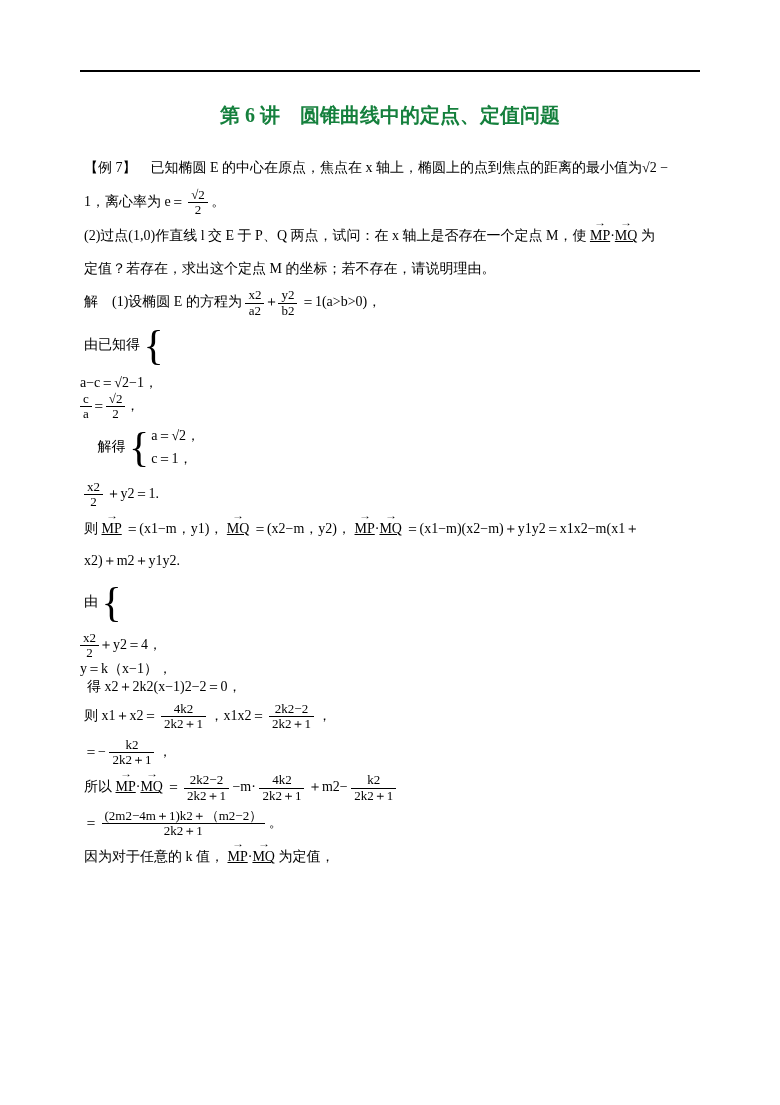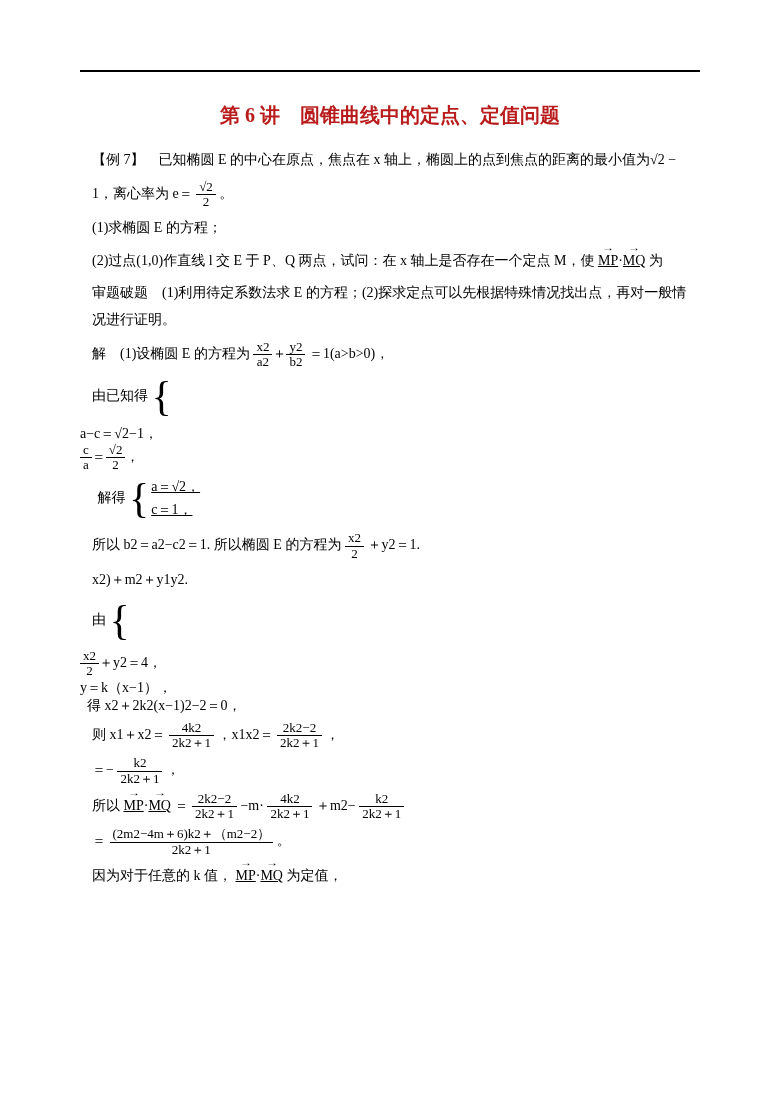--- a/index.html
+++ b/index.html
@@ -16,27 +16,27 @@
   .page {
     padding: 70px 80px 40px 80px;
     box-sizing: border-box;
   }
   .rule {
     border-top: 2px solid #000;
     margin: 0 0 30px 0;
   }
   .title {
     text-align: center;
-    color: #b91c1c;
+    color: #15803d;
     font-weight: bold;
     font-size: 20px;
-    margin-bottom: 18px;
+    margin-bottom: 26px;
   }
   p, .line {
-    margin: 6px 12px;
+    margin: 6px 4px;
     line-height: 1.9;
   }
   .frac {
     display: inline-block;
     vertical-align: middle;
     text-align: center;
     font-size: 13px;
     line-height: 1.1;
   }
   .frac .num {
@@ -58,21 +58,20 @@
     font-size: 42px;
     line-height: 0.85;
     font-family: serif;
   }
   .brace-rows {
     display: inline-block;
     padding-left: 2px;
   }
   .brace-rows div {
     line-height: 1.6;
-    text-decoration: underline;
   }
   .vec {
     position: relative;
     display: inline-block;
     text-decoration: underline;
   }
   .vec::before {
     content: "→";
     position: absolute;
     top: -10px;
@@ -95,29 +94,28 @@
 
   <p>
     <span>1，离心率为 e＝</span>
     <span class="frac">
       <span class="num">√2</span>
       <span class="den">2</span>
     </span>
     <span>。</span>
   </p>
 
-  <p>(1)求椭圆 E 的方程；</p>
 
   <p>
     <span>(2)过点(1,0)作直线 l 交 E 于 P、Q 两点，试问：在 x 轴上是否存在一个定点 M，使</span>
     <span class="vec">MP</span><span>·</span><span class="vec">MQ</span>
     <span>为</span>
   </p>
 
-  <p>审题破题　(1)利用待定系数法求 E 的方程；(2)探求定点可以先根据特殊情况找出点，再对一般情况进行证明。</p>
+  <p>定值？若存在，求出这个定点 M 的坐标；若不存在，请说明理由。</p>
 
   <p>
     <span>解　(1)设椭圆 E 的方程为</span>
     <span class="frac">
       <span class="num">x2</span>
       <span class="den">a2</span>
     </span>＋<span class="frac">
       <span class="num">y2</span>
       <span class="den">b2</span>
     </span>
@@ -147,29 +145,37 @@
     <span class="brace-block">
       <span class="brace">{</span>
       <span class="brace-rows">
         <div>a＝√2，</div>
         <div>c＝1，</div>
       </span>
     </span>
   <p></p>
 
   <p>
-    <span>所以 b2＝a2−c2＝1. 所以椭圆 E 的方程为</span>
     <span class="frac">
       <span class="num">x2</span>
       <span class="den">2</span>
     </span>
     <span>＋y2＝1.</span>
   </p>
 
 
+  <p>
+    <span>则</span>
+    <span class="vec">MP</span>
+    <span>＝(x1−m，y1)，</span>
+    <span class="vec">MQ</span>
+    <span>＝(x2−m，y2)，</span>
+    <span class="vec">MP</span><span>·</span><span class="vec">MQ</span>
+    <span>＝(x1−m)(x2−m)＋y1y2＝x1x2−m(x1＋</span>
+  </p>
 
   <p>x2)＋m2＋y1y2.</p>
 
   <p>
     <span>由</span>
     <span class="brace-block">
       <span class="brace">{</span>
       <span class="brace-rows">
         </span>
       </span></p><div>
@@ -225,21 +231,21 @@
     <span>＋m2−</span>
     <span class="frac">
       <span class="num">k2</span>
       <span class="den">2k2＋1</span>
     </span>
   </p>
 
   <p>
     <span>＝</span>
     <span class="frac">
-      <span class="num">(2m2−4m＋6)k2＋（m2−2）</span>
+      <span class="num">(2m2−4m＋1)k2＋（m2−2）</span>
       <span class="den">2k2＋1</span>
     </span>
     <span>。</span>
   </p>
 
   <p>
     <span>因为对于任意的 k 值，</span>
     <span class="vec">MP</span><span>·</span><span class="vec">MQ</span>
     <span>为定值，</span>
   </p>

